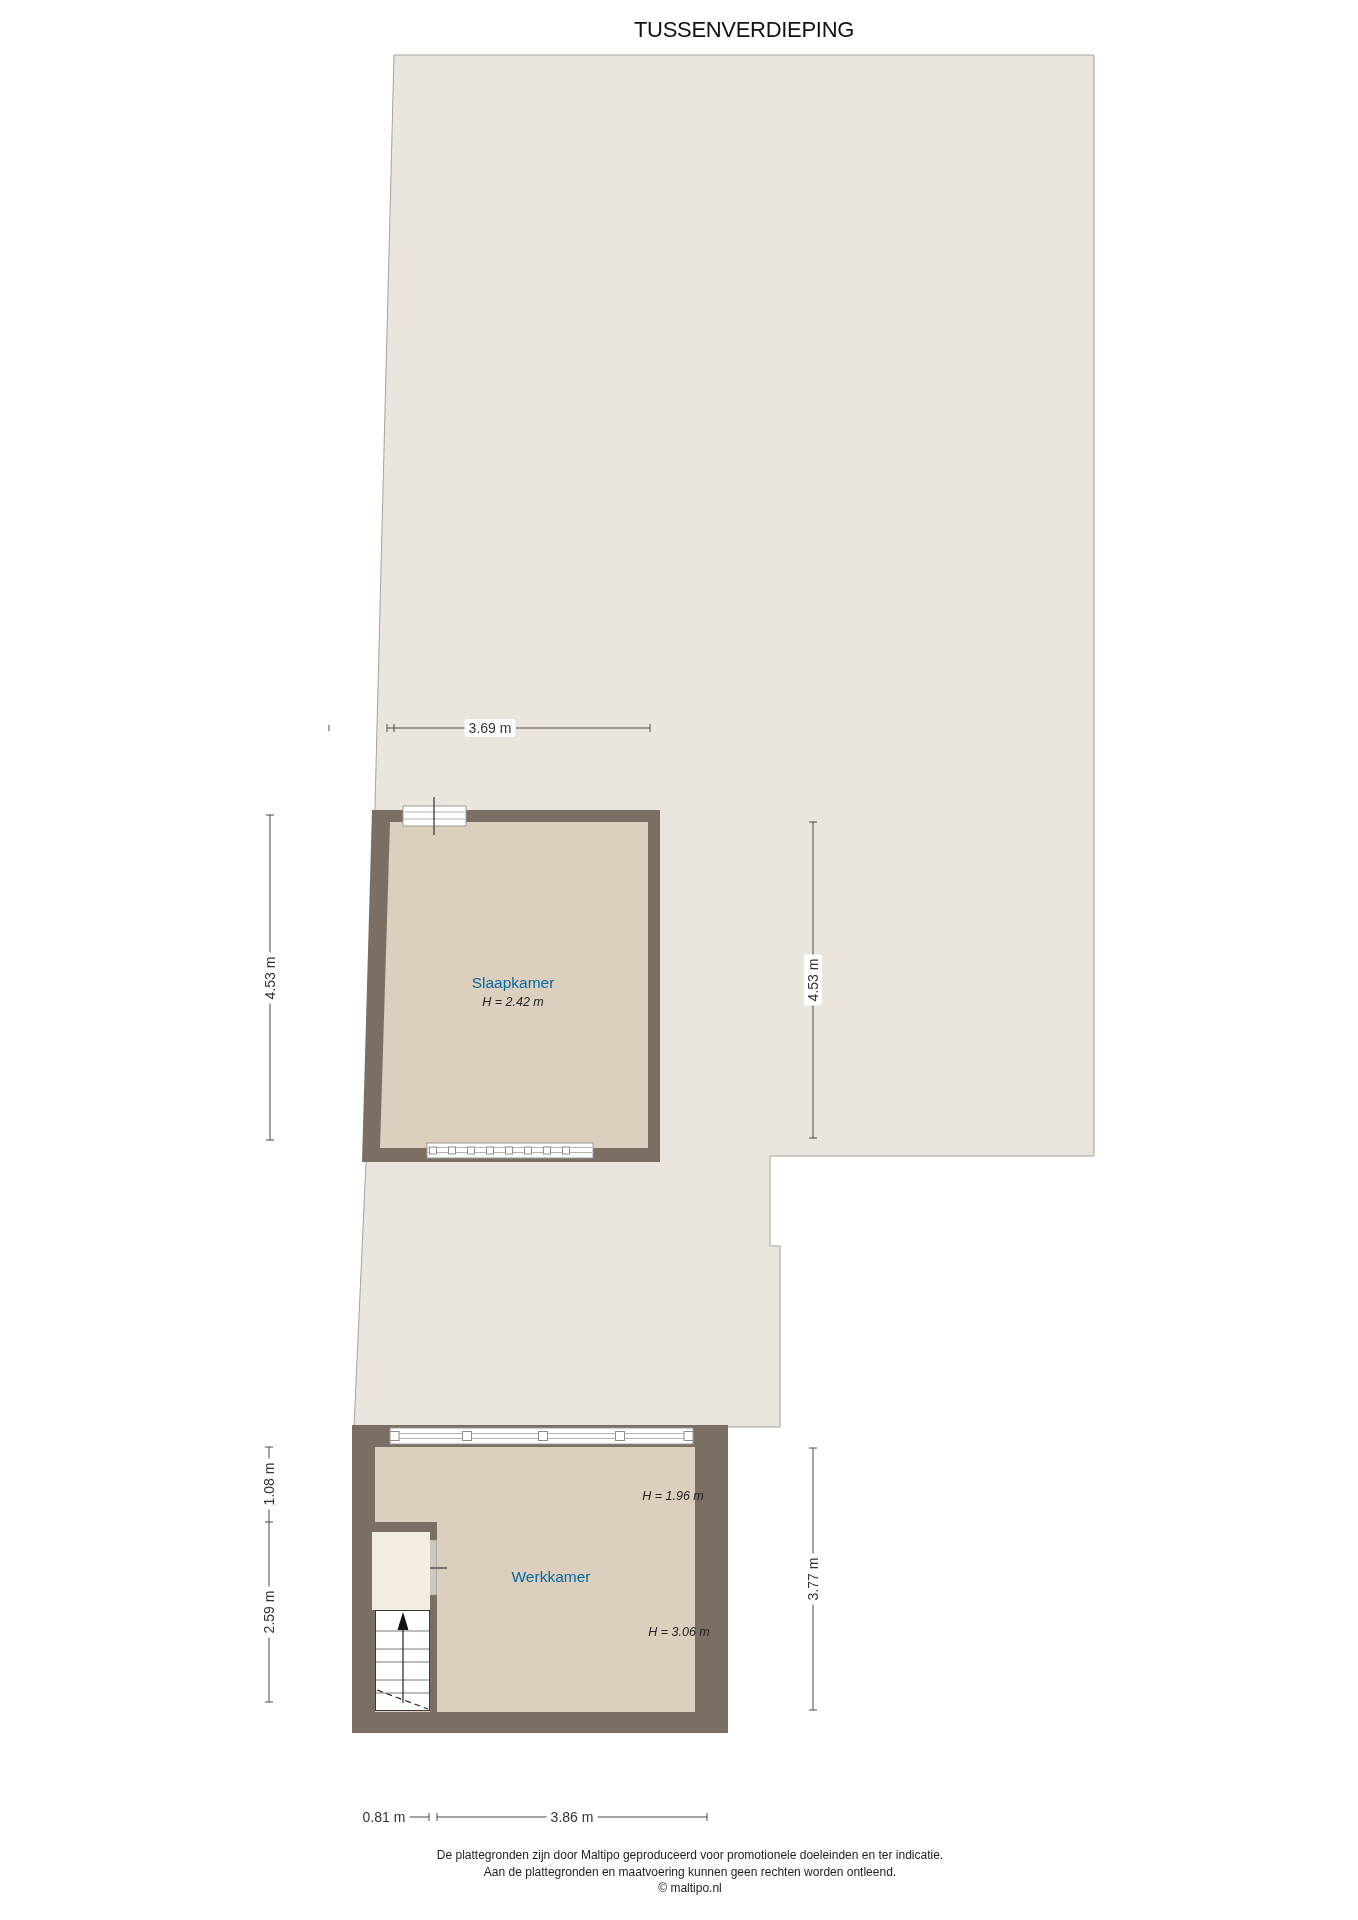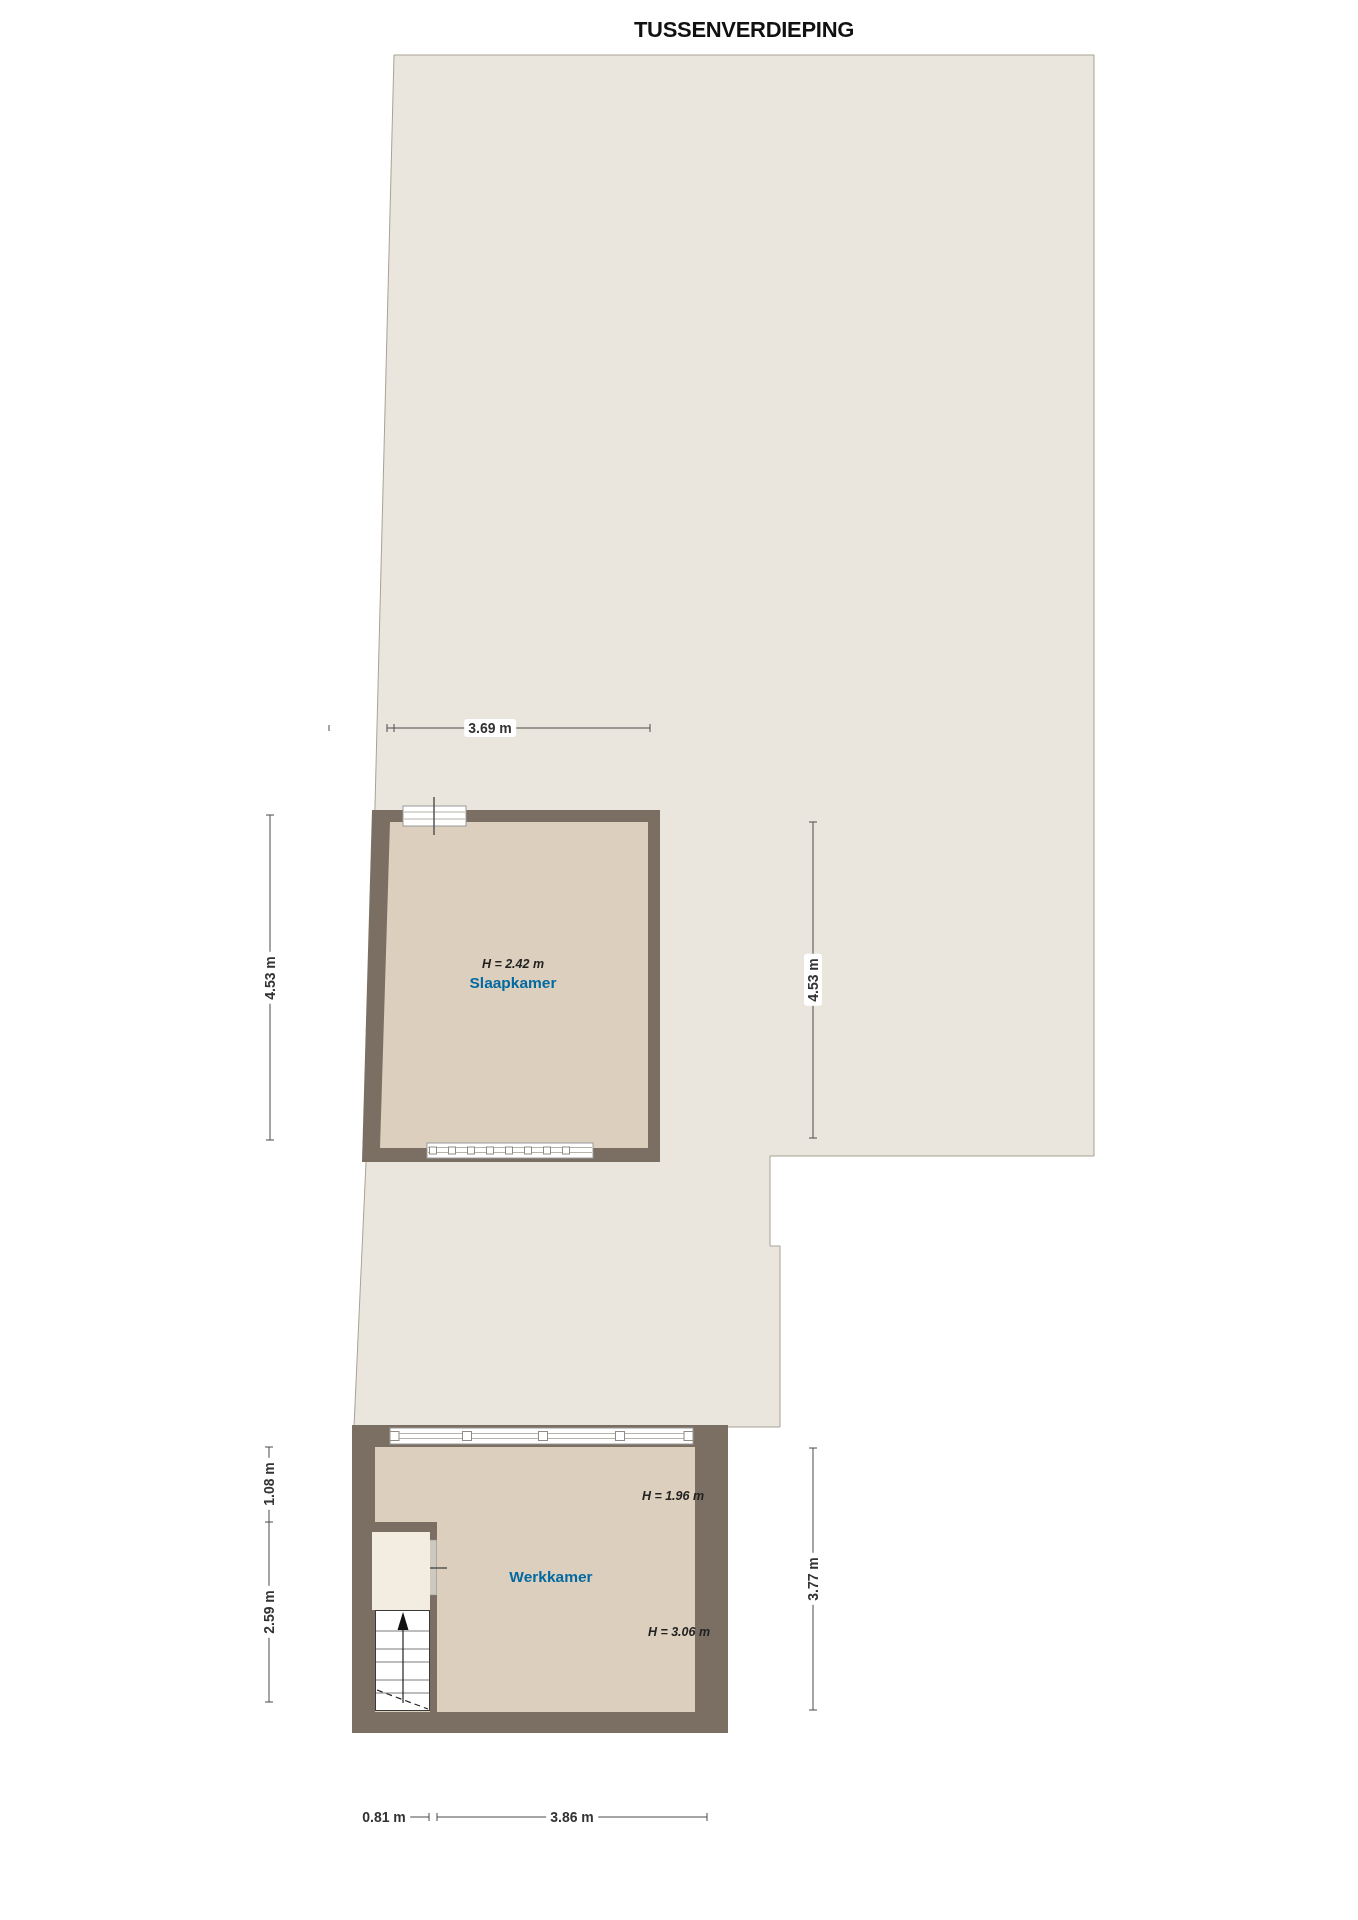--- a/index.html
+++ b/index.html
@@ -2,21 +2,21 @@
 <html style="--background: #ffffff; --floor-open: #eae6dd; --floor-room: #ddcfbd; --floor-landing: #f2ece1; --wall: #7b6f63; --outline: #a8a296; --dimension: #4a4a4a; --text: #222222; --window-frame: #9a9a9a; --door: #cdc9c1;"><head>
 <meta charset="utf-8">
 <style>
   :root{
     --background:#ffffff; --floor-open:#eae6dd; --floor-room:#ddcfbd;
     --floor-landing:#f2ece1; --wall:#7b6f63; --outline:#a8a296;
     --dimension:#4a4a4a; --text:#222222; --window-frame:#9a9a9a; --door:#cdc9c1;
   }
   html,body{margin:0;padding:0;}
   body{background:#fff;font-family:"Liberation Sans",sans-serif;}
-  .page{position:relative;width:1358px;height:1920px;background:var(--background);overflow:hidden;font-weight:bold;}
+  .page{position:relative;width:1358px;height:1920px;background:var(--background);overflow:hidden;}
   .plan-svg{position:absolute;left:0;top:0;}
 
   .fill-open{fill:var(--floor-open,#eae6dd);stroke:var(--outline,#a8a296);stroke-width:1;}
   .fill-wall{fill:var(--wall,#7b6f63);}
   .fill-room{fill:var(--floor-room,#ddcfbd);}
   .fill-landing{fill:var(--floor-landing,#f2ece1);}
   .win{fill:#ffffff;stroke:var(--window-frame,#9a9a9a);stroke-width:1;}
   .win-line{stroke:#b5b2ac;stroke-width:1;fill:none;}
   .post{fill:#ffffff;stroke:#8f8c86;stroke-width:1;}
   .dim{stroke:var(--dimension,#4a4a4a);stroke-width:1;fill:none;}
@@ -150,20 +150,25 @@
 
   <div class="lbl vert" style="left:269px;top:1612px;">2.59 m</div>
 
   <div class="lbl vert" style="left:813px;top:1579px;">3.77 m</div>
 
   <div class="lbl" style="left:384px;top:1817px;">0.81 m</div>
 
   <div class="lbl" style="left:572px;top:1817px;">3.86 m</div>
 
   <div class="lbl room-lbl" style="left:513px;top:983px;">Slaapkamer</div>
-  <div class="lbl h-lbl" style="left:513px;top:964px;">H = 2.42 m</div>
+  <div class="lbl h-lbl" style="left:513px;top:1002px;">H = 2.42 m</div>
 
   <div class="lbl room-lbl" style="left:551px;top:1577px;text-align:right;">Werkkamer</div>
   <div class="lbl h-lbl" style="left:673px;top:1460px;margin-top:36px;">H = 1.96 m</div>
   <div class="lbl h-lbl" style="left:679px;top:1632px;">H = 3.06 m</div>
 
+  <div class="footer">
+    <div>De plattegronden zijn door Maltipo geproduceerd voor promotionele doeleinden en ter indicatie.</div>
+    <div>Aan de plattegronden en maatvoering kunnen geen rechten worden ontleend.</div>
+    <div>© maltipo.nl</div>
+  </div>
 
 </div>
 
 </body></html>

